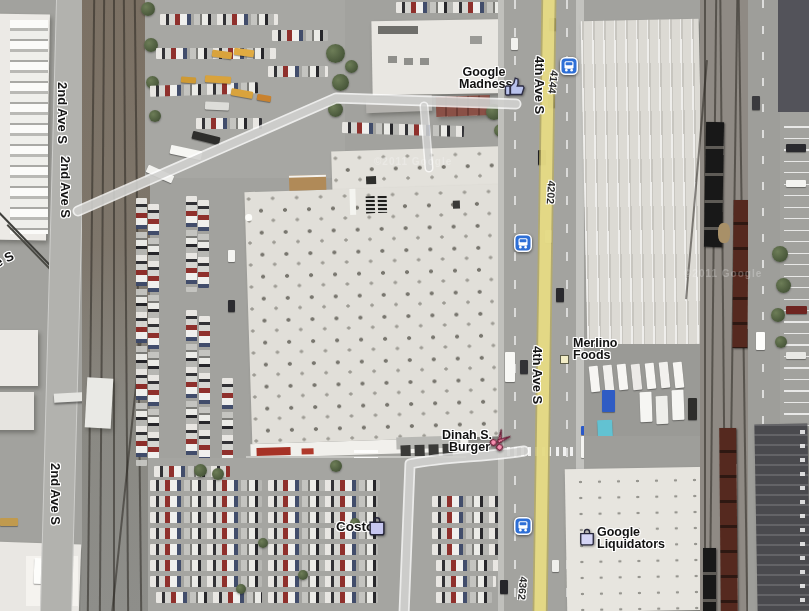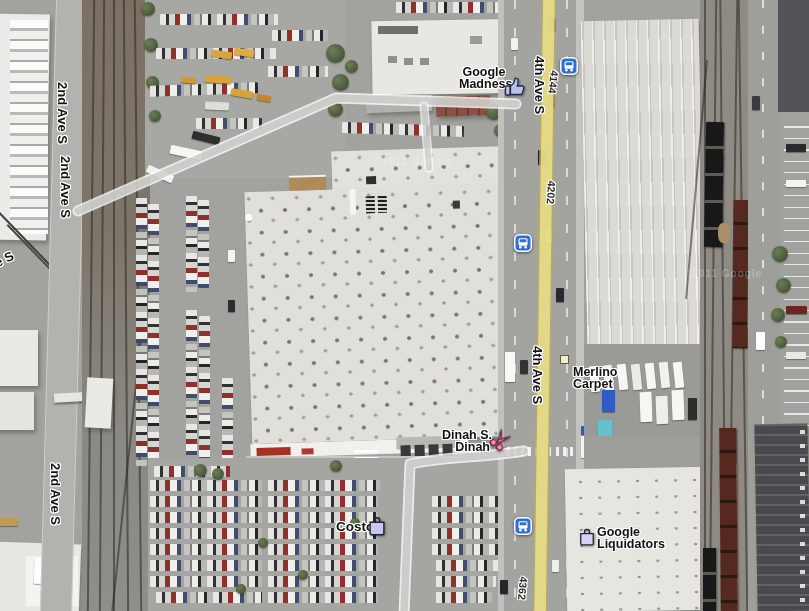--- a/index.html
+++ b/index.html
@@ -268,28 +268,28 @@
   <div class="poi" style="left:503px;top:75px;width:24px;height:24px">
     <svg width="24" height="24" viewBox="0 0 24 24">
         <g stroke="#2c2c44" stroke-width="1.3" fill="#b9c2ec">
           <rect x="2.5" y="11" width="4.5" height="9" rx="1"></rect>
           <path d="M7.5 19.5 V11.5 L11 8 L12.2 3.2 L15 4.2 V8.6 L14.2 11 H20 L21 12.8 L18.8 19.5 Z"></path>
         </g>
       </svg>
   </div>
 
   <div class="marker-sq" style="left:560px;top:355px"></div>
-  <div class="biz" style="left:573px;top:366px">
+  <div class="biz" style="left:573px;top:337px">
     <div>Merlino</div>
-    <div>Carpet</div>
+    <div>Foods</div>
   </div>
 
   <div class="biz" style="left:442px;top:429px;width:48px;text-align:right">
     <div>Dinah S.</div>
-    <div>Dinah</div>
+    <div>Burger</div>
   </div>
   <div class="poi" style="left:489px;top:429px;width:22px;height:22px;transform:rotate(38deg)">
     <svg width="22" height="22" viewBox="0 0 24 24">
         <g stroke="#6b1f38" stroke-width="1.3" fill="#f78fb0">
           <path d="M6 2 L14.5 13.5 L11.5 15.5 Z"></path>
           <path d="M18.5 2 L10 13.5 L13 15.5 Z"></path>
           <circle cx="8" cy="18.5" r="3.2"></circle>
           <circle cx="16.5" cy="18.5" r="3.2"></circle>
         </g>
       </svg>

